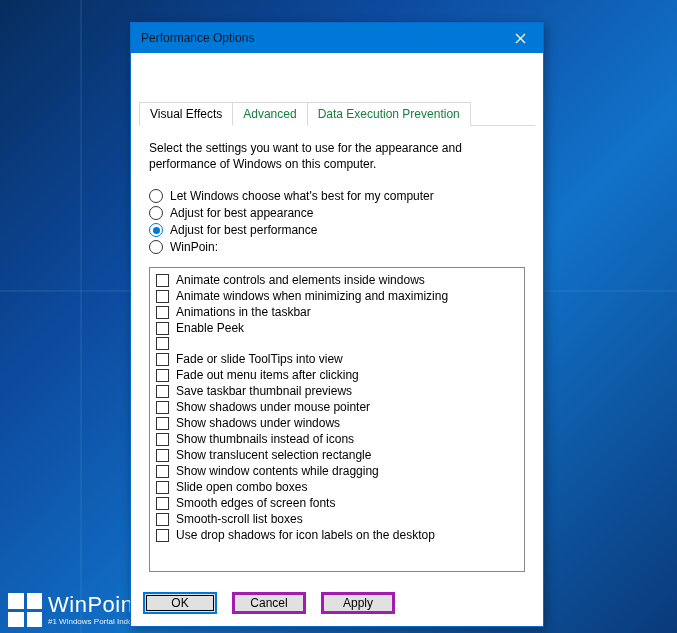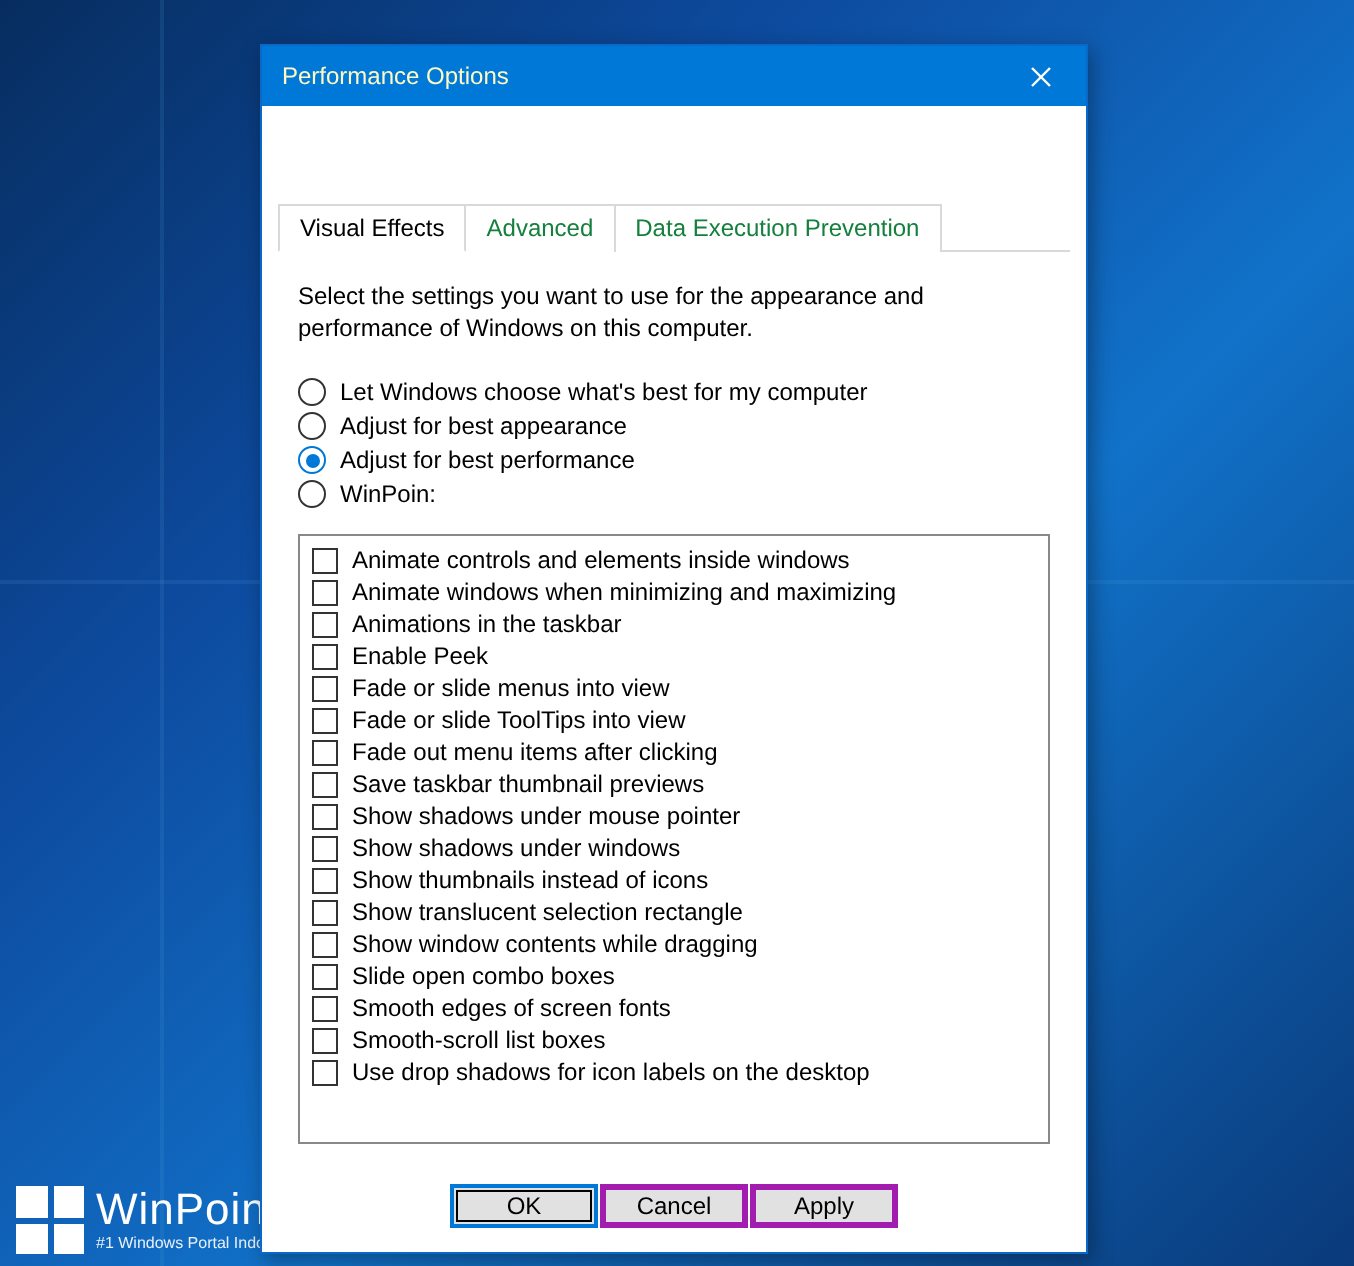--- a/index.html
+++ b/index.html
@@ -32,21 +32,21 @@
 .watermark .wtext .small { font-size: 8px; opacity: 0.9; margin-top: 2px; }
 
 .dialog {
   position: absolute; left: 130px; top: 22px;
   width: 414px; height: 605px;
   background: #fff; border: 1px solid #0a68c9;
   box-shadow: 2px 3px 10px rgba(0,0,0,0.35);
   display: flex; flex-direction: column;
 }
 .titlebar {
-  height: 30px; background: #0078d7; color: #fef9c3;
+  height: 30px; background: #0078d7; color: #0f172a;
   display: flex; align-items: center; justify-content: space-between;
   padding-left: 10px;
 }
 .titlebar .title { font-size: 12px; }
 .titlebar .closebtn {
   width: 45px; height: 30px; display: flex; align-items: center; justify-content: center;
   font-size: 13px; cursor: pointer;
 }
 .closebtn svg { stroke: #fff; stroke-width: 1.2; }
 
@@ -88,21 +88,21 @@
 .check-row {
   display: flex; align-items: center; gap: 7px; font-size: 12px;
   padding: 1px 0; cursor: pointer;
 }
 .checkbox {
   width: 13px; height: 13px; border: 1px solid #333; flex-shrink: 0;
   background: #fff;
 }
 
 .buttonbar {
-  display: flex; justify-content: center; gap: 1px;
+  display: flex; justify-content: flex-start; gap: 15px;
   padding: 10px 12px 12px 12px;
 }
 .btn {
   min-width: 74px; height: 22px; font-size: 12px;
   background: #e1e1e1; border: 3px solid #a21caf;
   display: inline-flex; align-items: center; justify-content: center;
   cursor: pointer;
 }
 .btn.default { border: 2px solid #0078d7; outline: 1px solid #000; outline-offset: -4px; }
 </style>
@@ -177,21 +177,20 @@
       <div class="check-row">
           <span class="checkbox"></span>
           <span>Animations in the taskbar</span>
         </div>
       <div class="check-row">
           <span class="checkbox"></span>
           <span>Enable Peek</span>
         </div>
       <div class="check-row">
           <span class="checkbox"></span>
-          <span>Fade or slide menus into view</span>
         </div>
       <div class="check-row">
           <span class="checkbox"></span>
           <span>Fade or slide ToolTips into view</span>
         </div>
       <div class="check-row">
           <span class="checkbox"></span>
           <span>Fade out menu items after clicking</span>
         </div>
       <div class="check-row">

